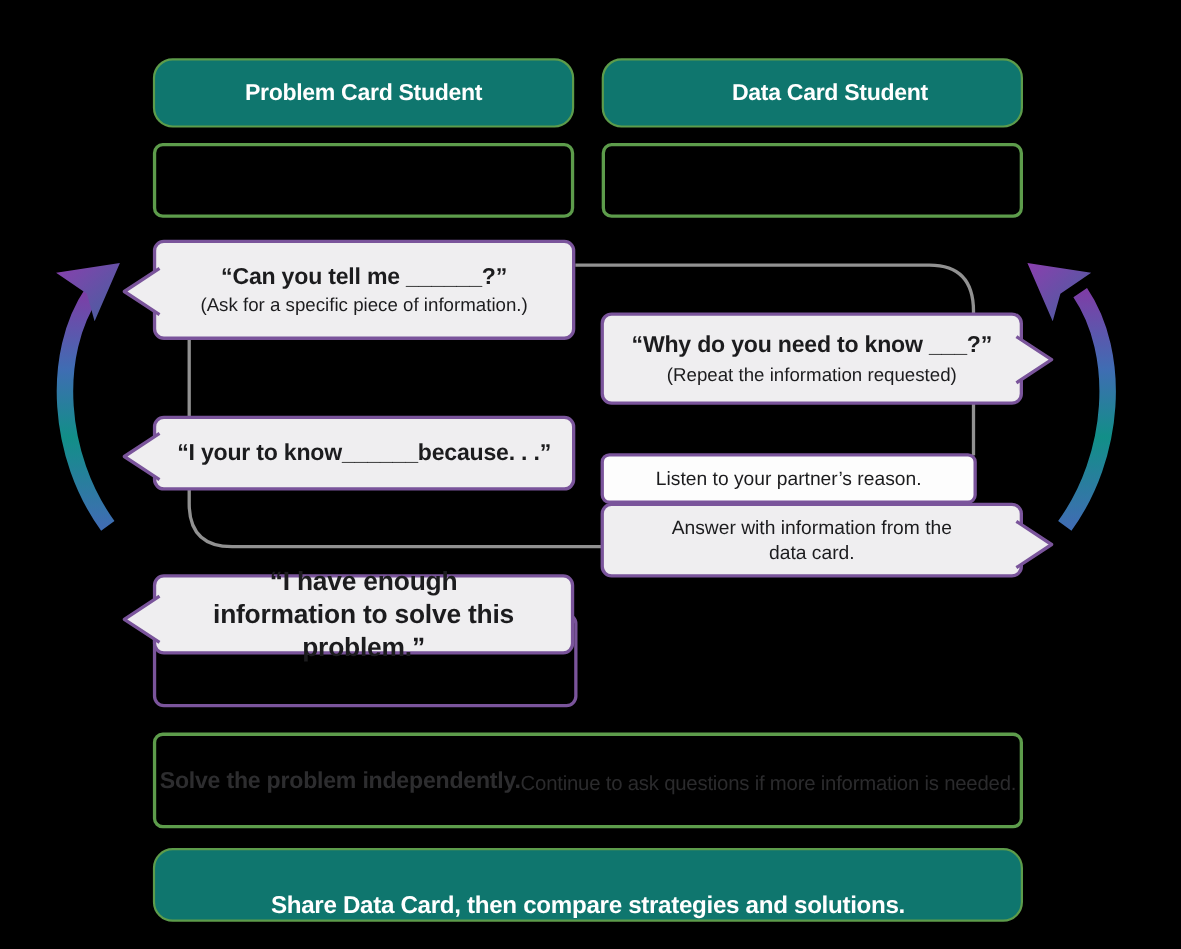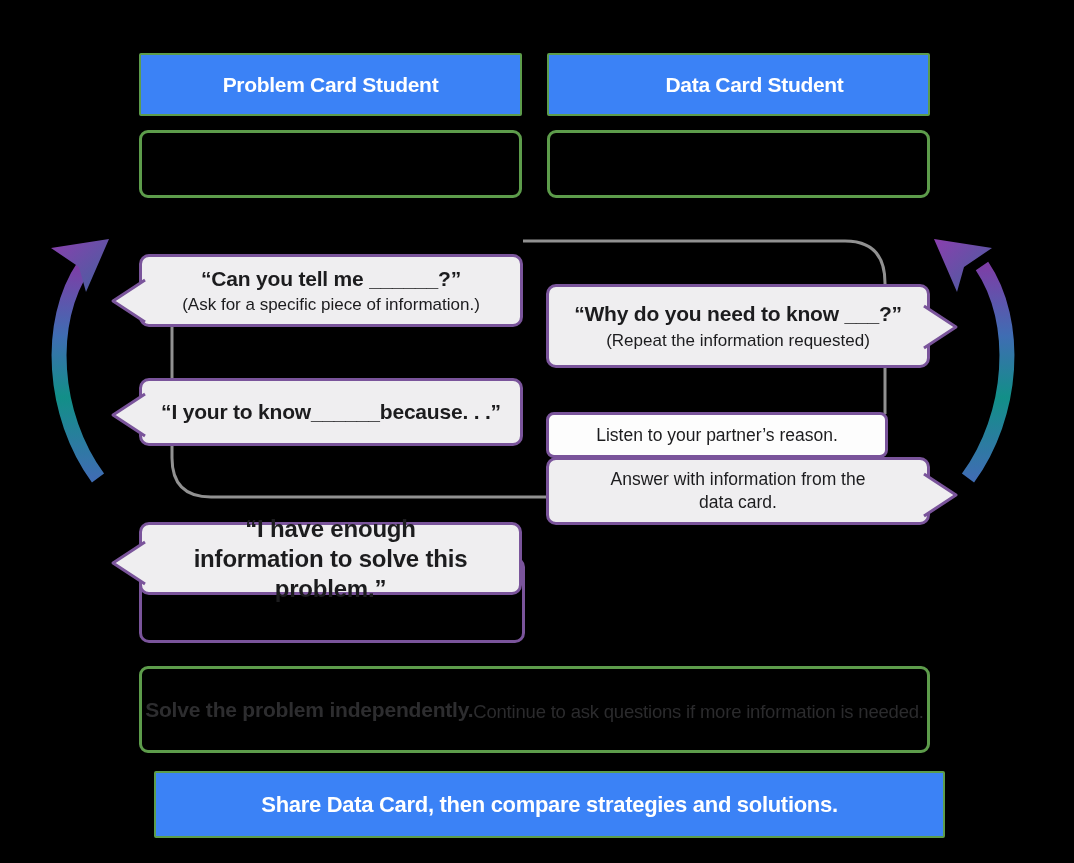--- a/index.html
+++ b/index.html
@@ -4,21 +4,21 @@
 <style>
   html,body{margin:0;padding:0;}
   body{
     width:1074px;height:863px;position:relative;overflow:hidden;
     background:#000000;
     font-family:"Liberation Sans","DejaVu Sans",sans-serif;
   }
   .abs{position:absolute;box-sizing:border-box;}
   
   .teal-box{
-    background:#3b82f6;border:2px solid #5d9c4b;border-radius:2px;
+    background:#0f766e;border:2px solid #5d9c4b;border-radius:18px;
     display:flex;align-items:center;justify-content:center;text-align:center;
     color:#ffffff;font-weight:bold;letter-spacing:-0.3px;
   }
   
   .green-outline{
     background:transparent;border:3px solid #5d9c4b;border-radius:9px;
   }
   .purple-outline{
     background:transparent;border:3px solid #7a549b;border-radius:10px;
   }
@@ -81,21 +81,21 @@
 <div class="abs teal-box" style="left:139px;top:53px;width:383px;height:63px;">
   <span class="header-label">Problem Card Student</span>
 </div>
 <div class="abs teal-box" style="left:547px;top:53px;width:383px;height:63px;padding-left:32px;">
   <span class="header-label">Data Card Student</span>
 </div>
 
 <div class="abs green-outline" style="left:139px;top:130px;width:383px;height:68px;"></div>
 <div class="abs green-outline" style="left:547px;top:130px;width:383px;height:68px;"></div>
 
-<div class="abs bubble" style="left:139px;top:218px;width:384px;height:73px;margin-top:36px;">
+<div class="abs bubble" style="left:139px;top:218px;width:384px;height:91px;">
   <svg class="tail left" style="top:21px;" viewBox="0 0 36 46">
     <path d="M35 2 L3 23 L35 44" fill="#efeef0" stroke="#7a549b" stroke-width="3" stroke-linejoin="round"></path>
   </svg>
   <div class="title">“Can you tell me ______?”</div>
   <div class="sub">(Ask for a specific piece of information.)</div>
 </div>
 
 <div class="abs bubble" style="left:546px;top:284px;width:384px;height:84px;">
   <svg class="tail right" style="top:17px;" viewBox="0 0 36 46">
     <path d="M1 2 L33 23 L1 44" fill="#efeef0" stroke="#7a549b" stroke-width="3" stroke-linejoin="round"></path>
@@ -129,15 +129,15 @@
     <path d="M35 2 L3 23 L35 44" fill="#efeef0" stroke="#7a549b" stroke-width="3" stroke-linejoin="round"></path>
   </svg>
   <div class="title" style="font-size:24px;padding:0 40px;">“I have enough information to solve this problem.”</div>
 </div>
 
 <div class="abs green-outline" style="left:139px;top:666px;width:791px;height:87px;display:flex;flex-direction:row;align-items:center;justify-content:center;text-align:center;">
   <div class="solve-title">Solve the problem independently.</div>
   <div class="solve-sub">Continue to ask questions if more information is needed.</div>
 </div>
 
-<div class="abs teal-box" style="left:154px;top:771px;width:791px;height:67px;">
+<div class="abs teal-box" style="left:139px;top:771px;width:791px;height:67px;align-items:flex-end;">
   <span class="share-label">Share Data Card, then compare strategies and solutions.</span>
 </div>
 
 </body></html>

